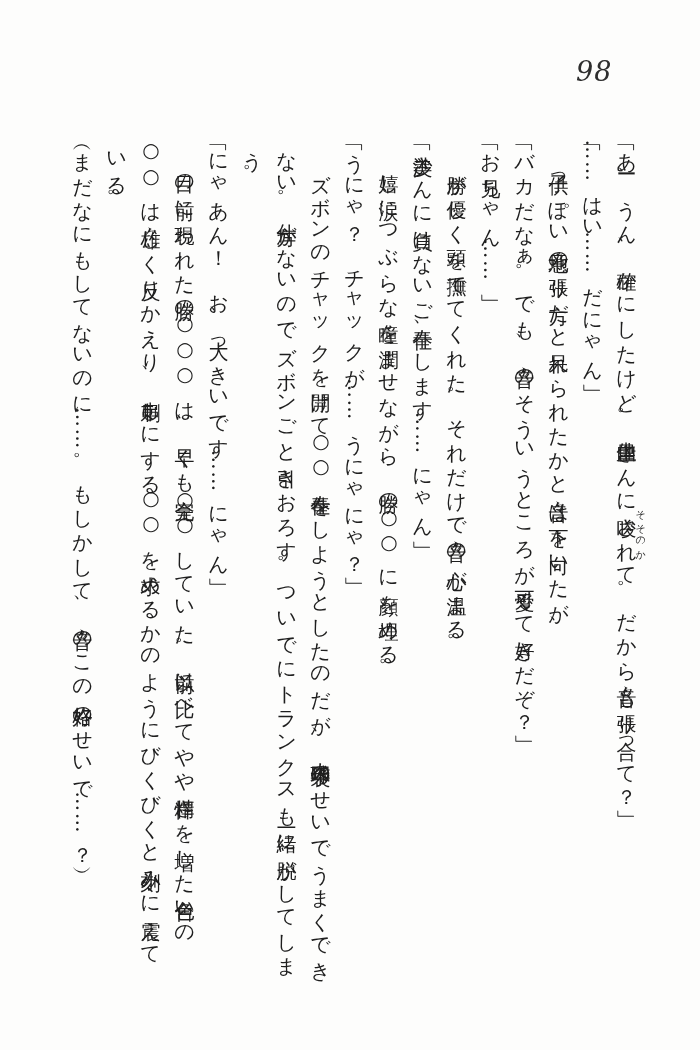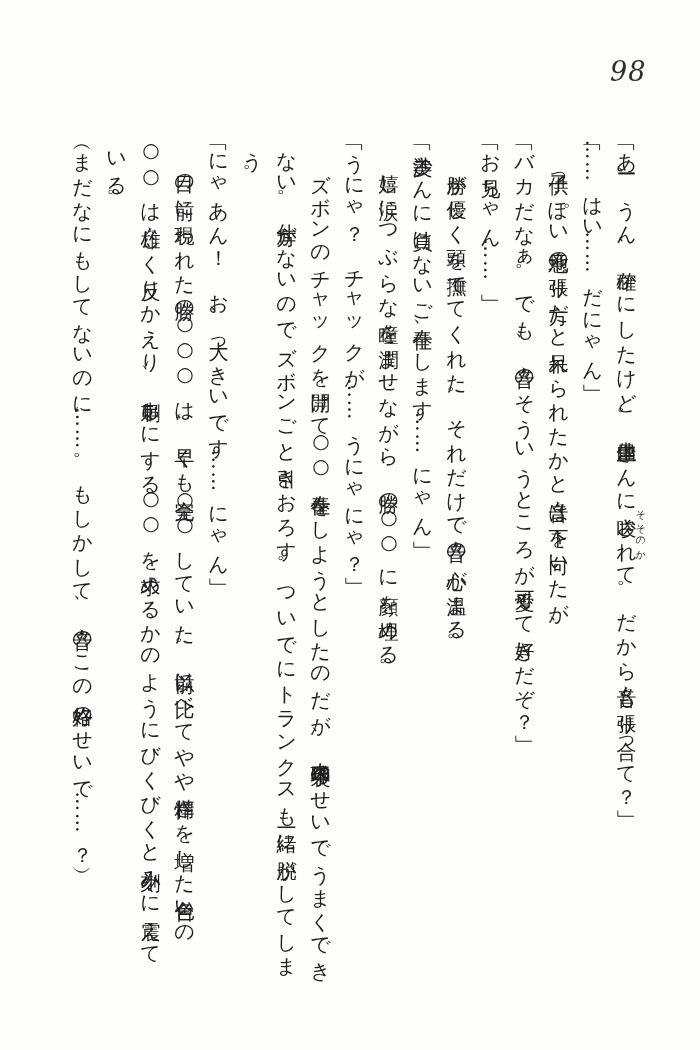--- a/index.html
+++ b/index.html
@@ -19,21 +19,20 @@
     inset: 0;
   }
   .page-number {
     position: absolute;
     top: 56px;
     left: 576px;
     font-style: italic;
     font-size: 27px;
     color: #2e2e2e;
     letter-spacing: 1px;
-    margin-left: 34px;
   }
   .text-area {
     position: absolute;
     top: 138px;
     right: 56px;
     height: 840px;
     writing-mode: vertical-rl;
     -webkit-writing-mode: vertical-rl;
     text-orientation: mixed;
     font-size: 20px;

